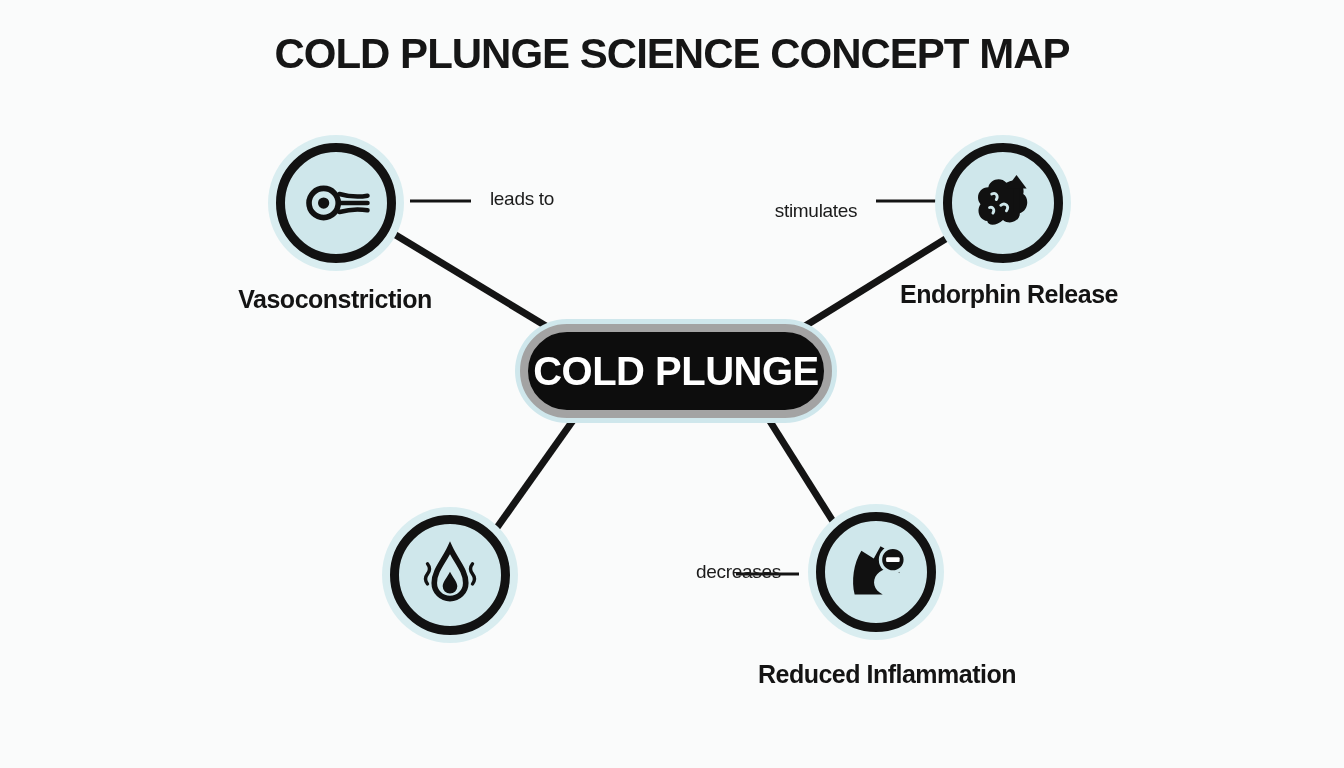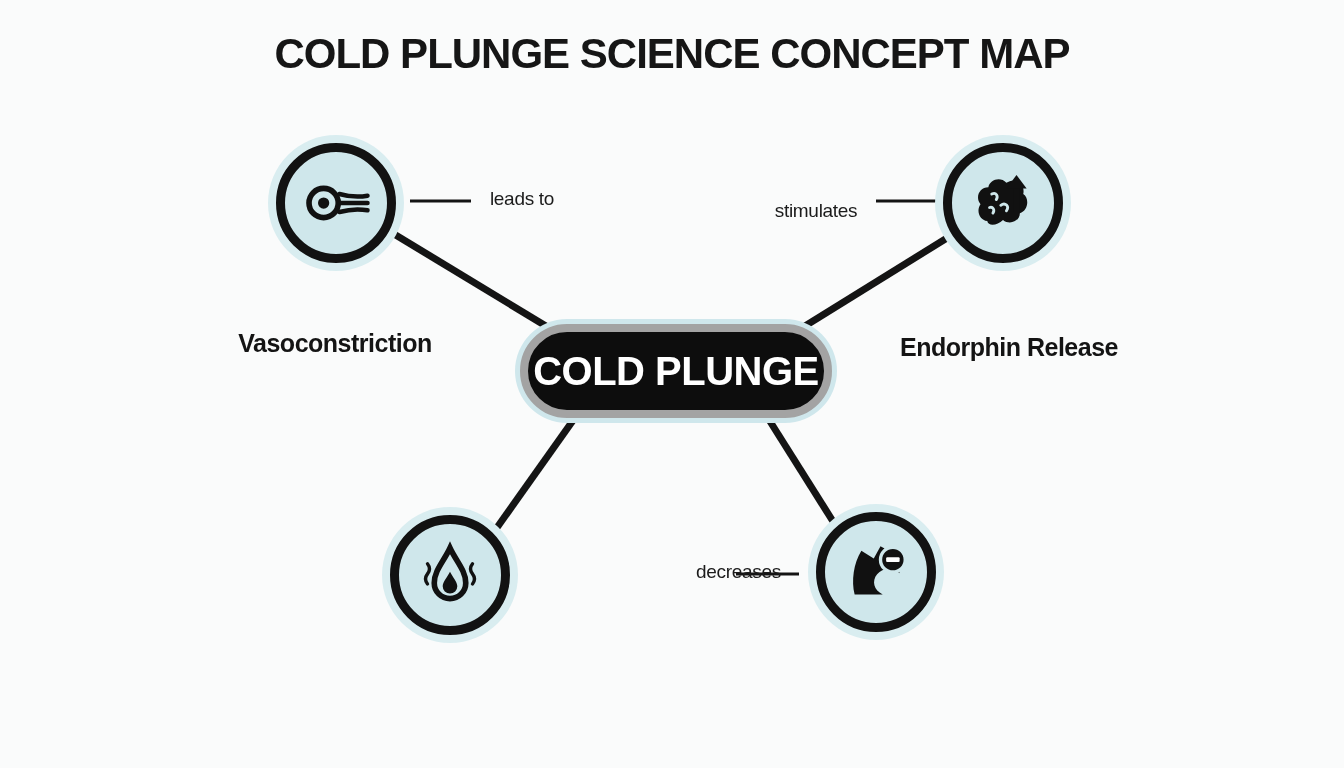--- a/index.html
+++ b/index.html
@@ -25,21 +25,20 @@
     background:#cfe7eb;
     border:9px solid #121212;
     box-shadow:0 0 0 8px #d9edf0;
     display:flex;align-items:center;justify-content:center;
   }
   .node-circle svg{width:72px;height:72px;display:block;}
   .node-label{
     position:absolute;width:320px;text-align:center;
     font-size:25px;font-weight:bold;color:#141414;
     letter-spacing:-0.5px;
-    margin-top:44px;
   }
   .edge-label{
     position:absolute;width:200px;text-align:center;
     font-size:19px;font-weight:normal;color:#1b1b1b;
     letter-spacing:-0.3px;
   }
   .center-pill{
     position:absolute;left:520px;top:324px;width:312px;height:94px;
     box-sizing:border-box;
     background:#0d0d0d;
@@ -84,21 +83,21 @@
   <div class="edge-label" style="left:422px;top:188px;">leads to</div>
 
   <div class="node-circle" style="left:943px;top:143px;">
     <svg viewBox="0 0 64 64">
       <path d="M18 48 C11 47 8 39 12 33 C7 27 11 18 19 18 C20 11 30 8 35 14 C43 9 52 15 50 24 C56 28 54 39 47 41 C47 48 38 52 32 47 C27 52 19 53 18 48 Z" fill="#111"></path>
       <path d="M22 24 C26 22 28 26 26 29 M30 34 C34 31 38 35 35 39 M20 36 C23 35 25 38 23 41" fill="none" stroke="#cfe7eb" stroke-width="2.5" stroke-linecap="round"></path>
       <path d="M44 40 L44 12" stroke="#111" stroke-width="6"></path>
       <path d="M44 7 L35 19 L53 19 Z" fill="#111"></path>
     </svg>
   </div>
-  <div class="node-label" style="left:849px;top:289px;">Endorphin Release</div>
+  <div class="node-label" style="left:849px;top:280px;">Endorphin Release</div>
   <div class="edge-label" style="left:716px;top:188px;margin-top:12px;">stimulates</div>
 
   <div class="center-pill">
     <span>COLD PLUNGE</span>
   </div>
 
   <div class="node-circle" style="left:390px;top:515px;">
     <svg viewBox="0 0 64 64">
       <path d="M32 8 C37 19 46 28 46 39 A14 14 0 0 1 18 39 C18 28 27 19 32 8 Z" fill="none" stroke="#111" stroke-width="5"></path>
       <path d="M32 29 C34.5 34 38.5 38 38.5 42 A6.5 6.5 0 0 1 25.5 42 C25.5 38 29.5 34 32 29 Z" fill="#111"></path>
@@ -107,15 +106,16 @@
     </svg>
   </div>
 
   <div class="node-circle" style="left:816px;top:512px;">
     <svg viewBox="0 0 64 64">
       <path d="M13 52 C10 40 12 24 19 13 L30 20 L36 9 C45 13 51 22 53 33 C47 28 38 28 33 34 C28 40 30 48 38 52 Z" fill="#111"></path>
       <circle cx="47" cy="21" r="11" fill="#111" stroke="#cfe7eb" stroke-width="3"></circle>
       <rect x="41" y="18.8" width="12" height="4.4" rx="1" fill="#ffffff"></rect>
     </svg>
   </div>
+  <div class="node-label" style="left:727px;top:660px;">Reduced Inflammation</div>
   <div class="edge-label" style="left:581px;top:561px;text-align:right;">decreases</div>
 
 </div>
 
 </body></html>

